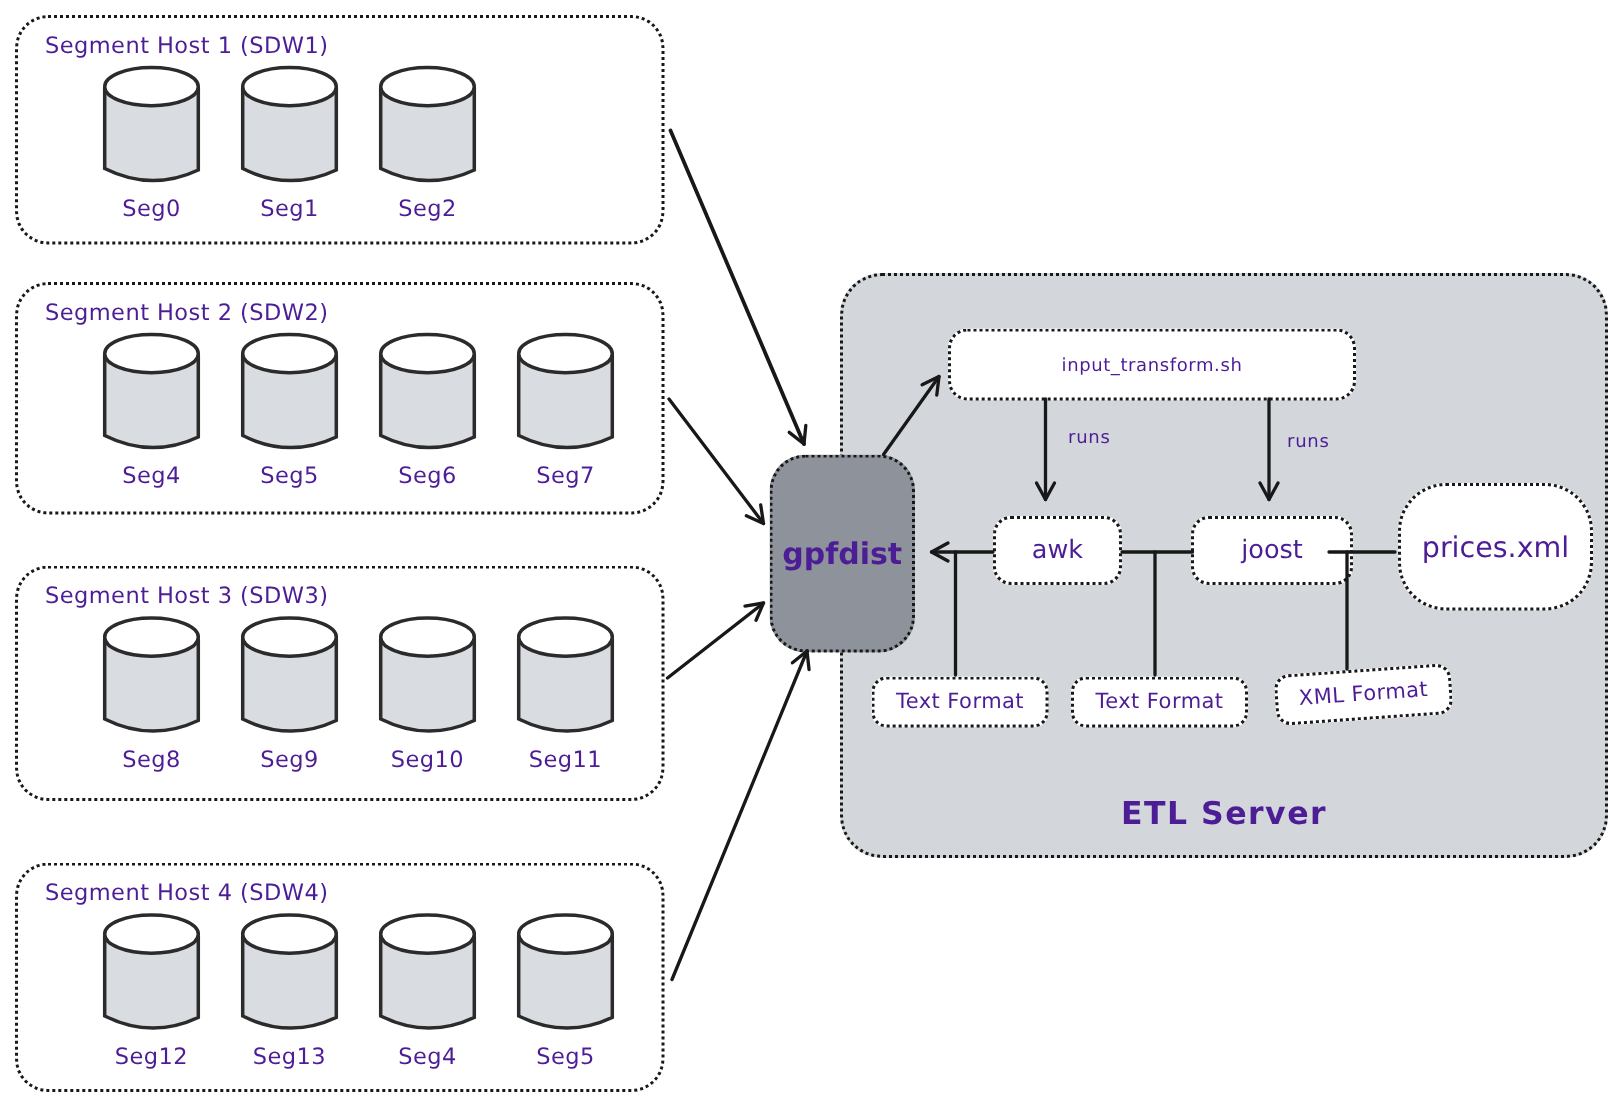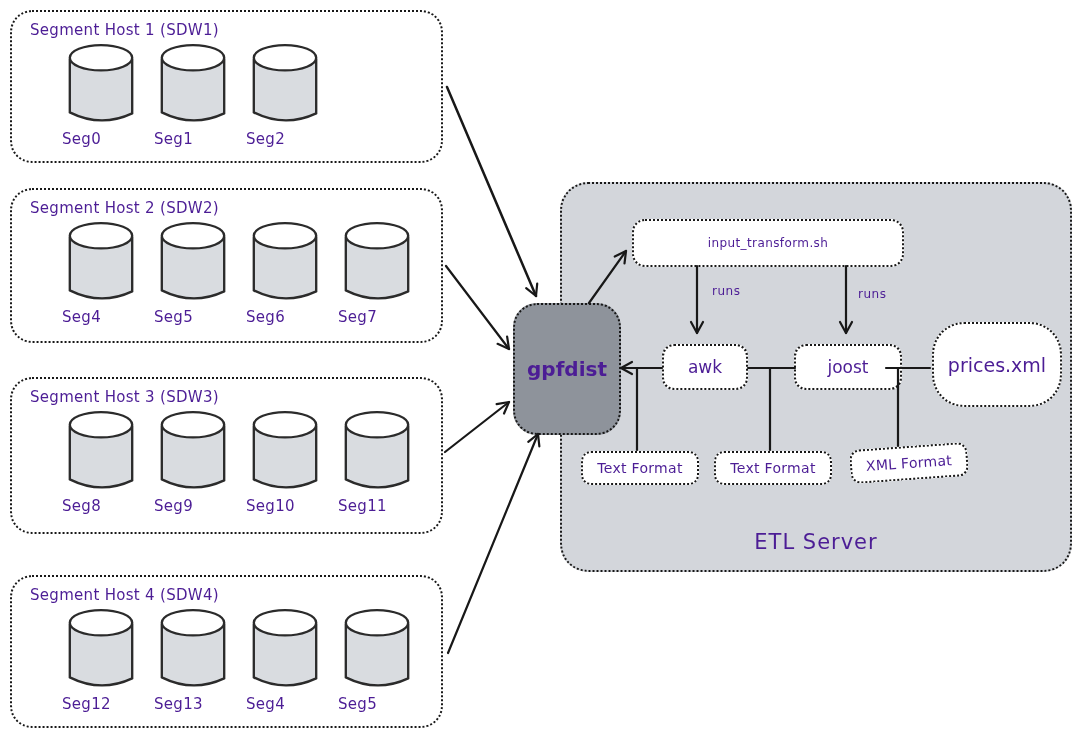--- a/index.html
+++ b/index.html
@@ -10,21 +10,21 @@
   
   .host{
     position:absolute;left:10px;width:433px;
     border:2px dotted #181818;border-radius:22px;background:#ffffff;
     box-sizing:border-box;
   }
   .host-title{
     padding:9px 0 0 18px;font-size:15px;letter-spacing:.3px;white-space:nowrap;
   }
   .cyl-row{display:flex;gap:14px;padding:3px 0 0 50px;}
-  .cyl{width:78px;text-align:left;}
+  .cyl{width:78px;text-align:center;}
   .cyl svg{display:block;width:78px;height:90px;}
   .cyl-label{font-size:15px;margin-top:-2px;letter-spacing:.3px;}
   
   .etl{
     position:absolute;left:560px;top:182px;width:512px;height:390px;
     background:#d3d6db;border:2px dotted #181818;border-radius:28px;
     box-sizing:border-box;z-index:1;
   }
   .node{
     position:absolute;background:#ffffff;border:2px dotted #181818;
@@ -34,28 +34,28 @@
   .script-node{left:70px;top:35px;width:272px;height:48px;border-radius:13px;font-size:12px;letter-spacing:.4px;}
   .awk-node{left:100px;top:160px;width:86px;height:46px;border-radius:12px;font-size:17px;}
   .joost-node{left:232px;top:160px;width:108px;height:46px;border-radius:12px;font-size:17px;}
   .prices-node{left:370px;top:138px;width:130px;height:85px;border-radius:32px;font-size:19px;}
   .fmt-node{width:118px;height:34px;border-radius:10px;font-size:14px;letter-spacing:.3px;}
   .fmt-1{left:19px;top:267px;}
   .fmt-2{left:152px;top:267px;}
   .fmt-3{left:288px;top:262px;transform:rotate(-4deg);}
   .etl-label{
     position:absolute;left:0;right:0;top:346px;text-align:center;
-    font-size:21px;letter-spacing:1px;font-weight:400;
+    font-size:21px;letter-spacing:1px;font-weight:700;
   }
   .runs-label{position:absolute;font-size:12px;letter-spacing:.5px;z-index:4;}
   .runs-1{left:712px;top:284px;}
   .runs-2{left:858px;top:287px;}
   
   .gpfdist{
-    position:absolute;left:513px;top:303px;width:108px;height:132px;
+    position:absolute;left:513px;top:303px;width:97px;height:132px;
     background:#8e939b;border:2px dotted #181818;border-radius:24px;
     box-sizing:border-box;display:flex;align-items:center;justify-content:center;
     font-size:20px;font-weight:600;z-index:3;
   }
   
   #wires{position:absolute;left:0;top:0;width:1080px;height:735px;z-index:5;pointer-events:none;}
   #wires path,#wires line{stroke:#181818;fill:none;stroke-linecap:round;}
 </style>
 </head>
 <body>

